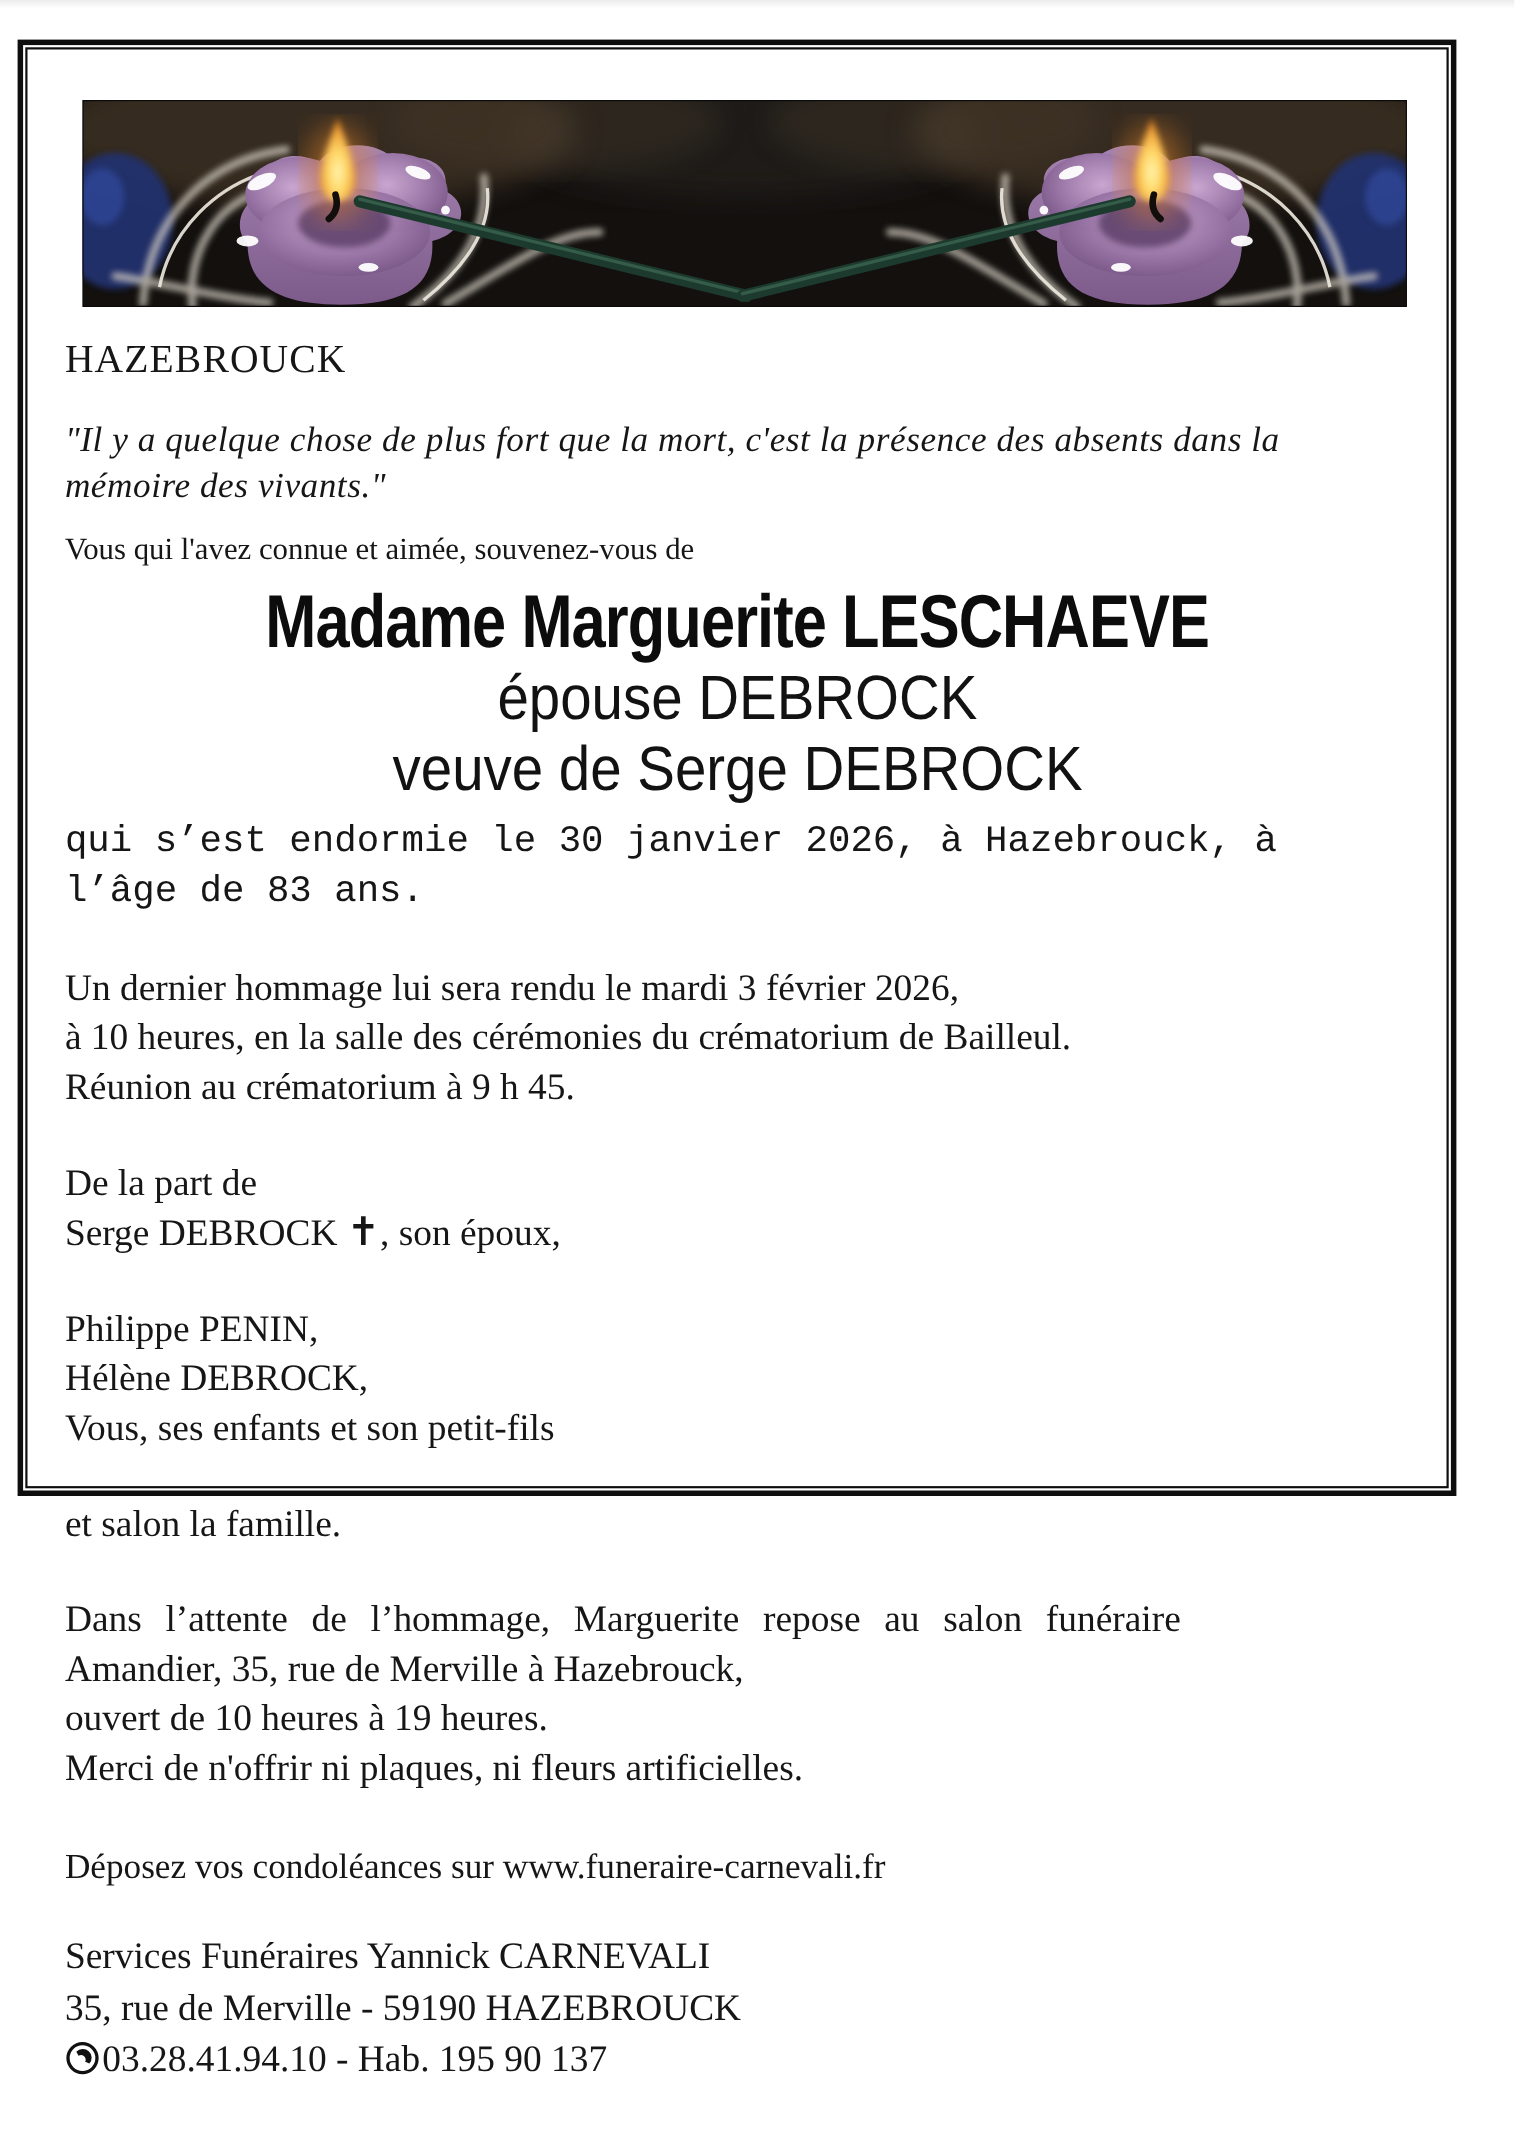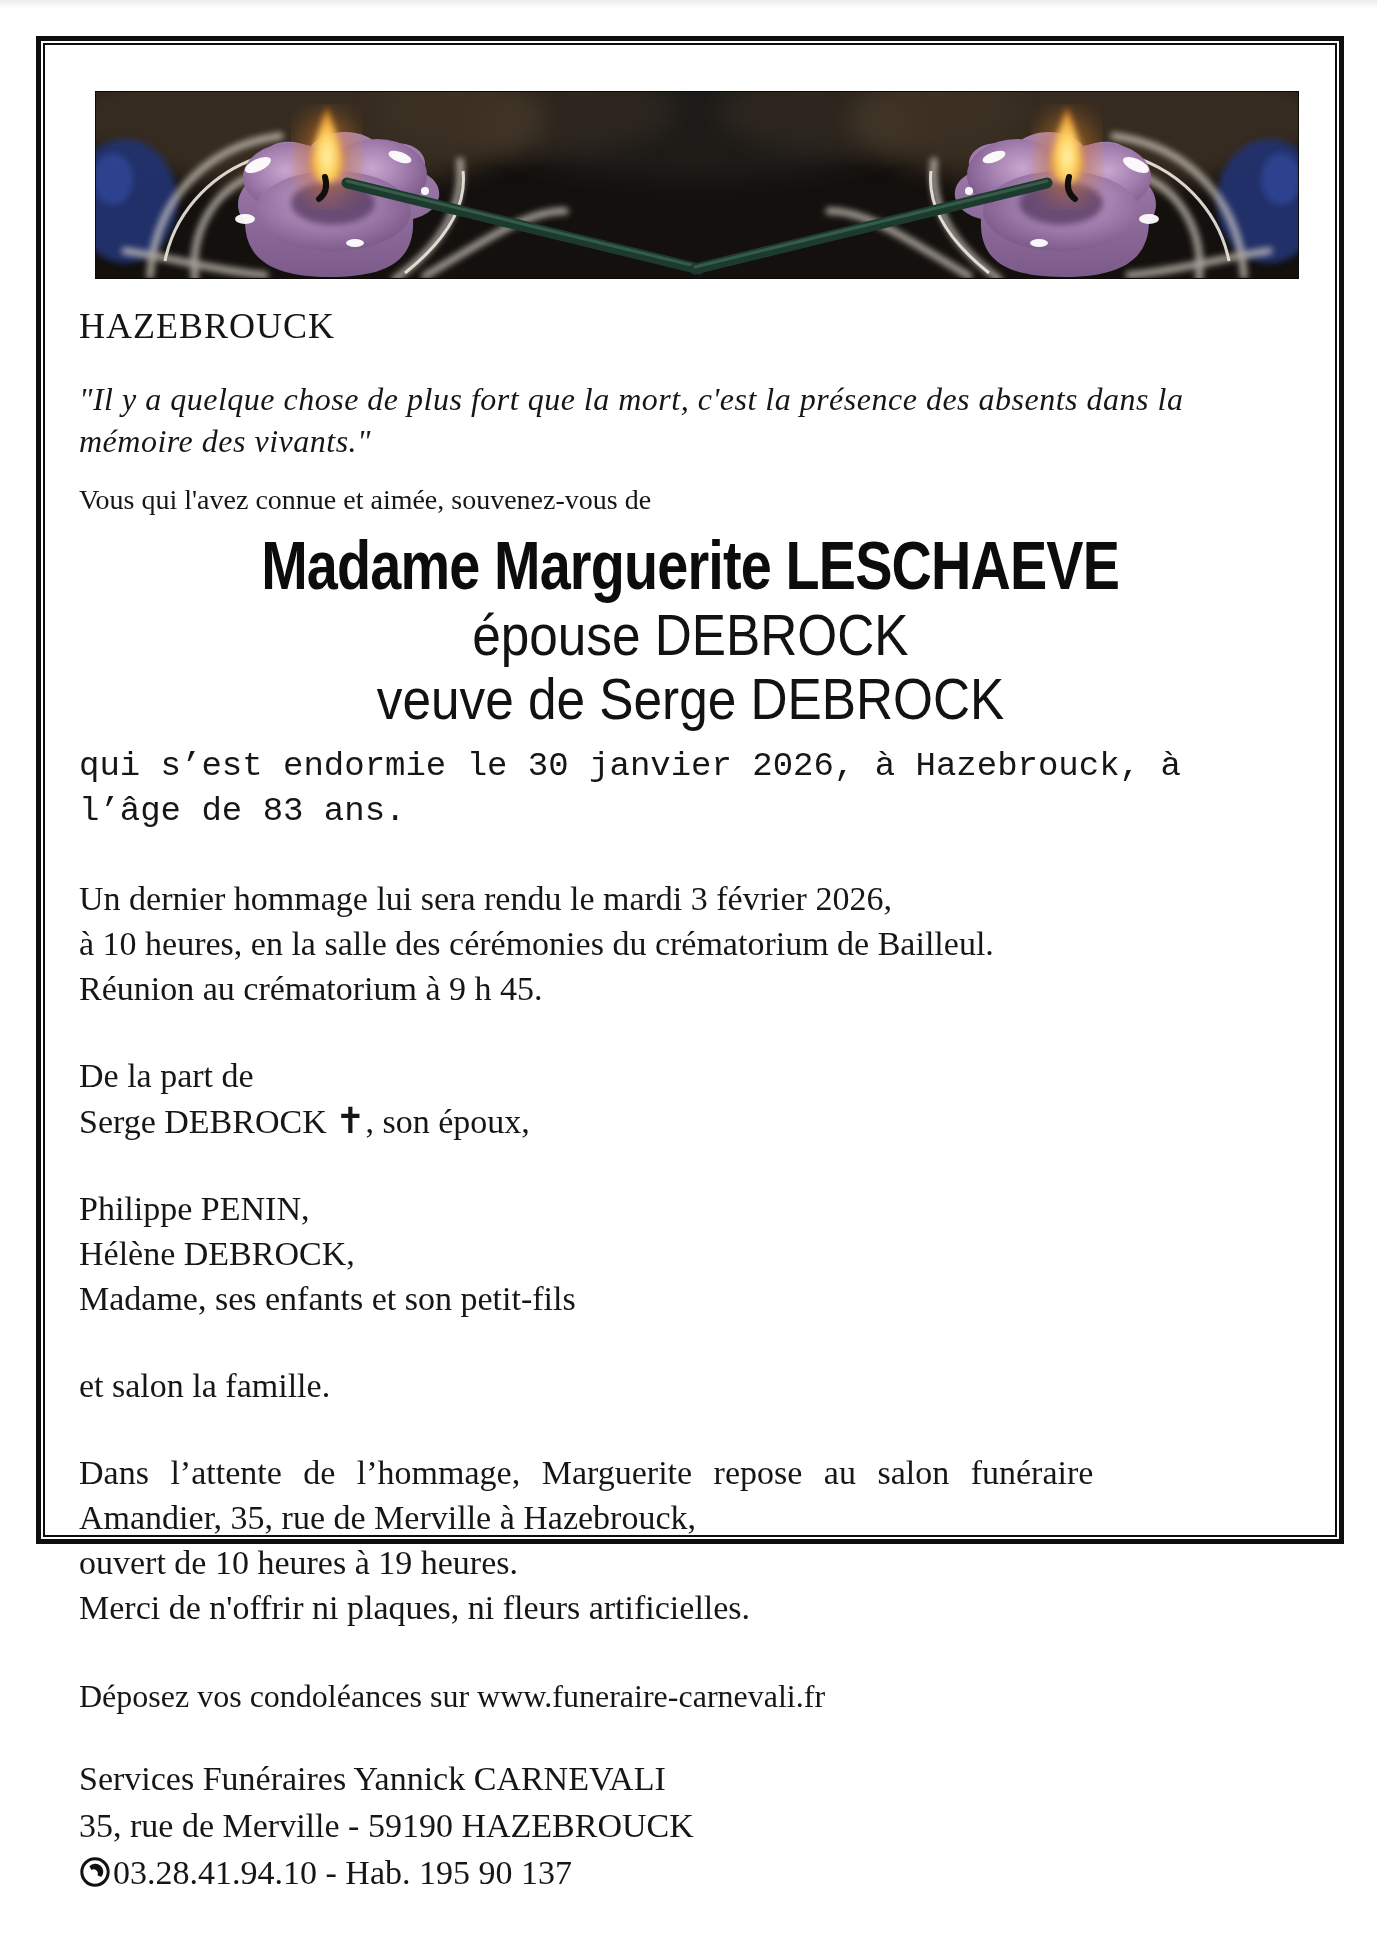--- a/index.html
+++ b/index.html
@@ -3,21 +3,21 @@
 <meta charset="utf-8">
 <style>
   html,body { margin:0; padding:0; background:#ffffff; }
   .page {
     position:relative; width:1377px; height:1947px; background:#ffffff;
     font-family:"Liberation Serif", serif; color:#161616; overflow:hidden;
   }
   .scan-strip { position:absolute; top:0; left:0; width:100%; height:8px;
     background:linear-gradient(#ececec,#ffffff); }
   .frame {
-    position:absolute; left:36px; top:36px; width:1308px; height:1508px;
+    position:absolute; left:16px; top:36px; width:1308px; height:1324px;
     border:5px solid #0e0e0e; box-sizing:border-box; background:#ffffff;
   }
   .frame-inner {
     position:absolute; left:2px; top:2px; right:2px; bottom:2px;
     border:2px solid #0e0e0e; box-sizing:border-box;
     padding:44px 34px 0 34px;
   }
   .banner { display:block; margin:2px 0 0 16px; width:1204px; height:188px; }
   .location { font-size:36px; font-weight:normal; letter-spacing:1px; margin:26px 0 0 0; }
   .quote { font-style:italic; font-size:32px; line-height:1.3; margin-top:32px;
@@ -155,21 +155,21 @@
       </p>
 
       <p class="body-par mt-m">
         <span>De la part de</span><br>
         <span>Serge DEBROCK </span><span class="cross">✝</span><span>, son époux,</span>
       </p>
 
       <p class="body-par mt-m">
         <span>Philippe PENIN,</span><br>
         <span>Hélène DEBROCK,</span><br>
-        <span>Madame, ses enfants et son petit-fils</span>
+        <span>Vous, ses enfants et son petit-fils</span>
       </p>
 
       <p class="body-par mt-m">et salon la famille.</p>
 
       <p class="body-par mt-m">
         <span class="justify-wide">Dans l’attente de l’hommage, Marguerite repose au salon funéraire</span><br>
         <span>Amandier, 35, rue de Merville à Hazebrouck,</span><br>
         <span>ouvert de 10 heures à 19 heures.</span><br>
         <span>Merci de n'offrir ni plaques, ni fleurs artificielles.</span>
       </p>

